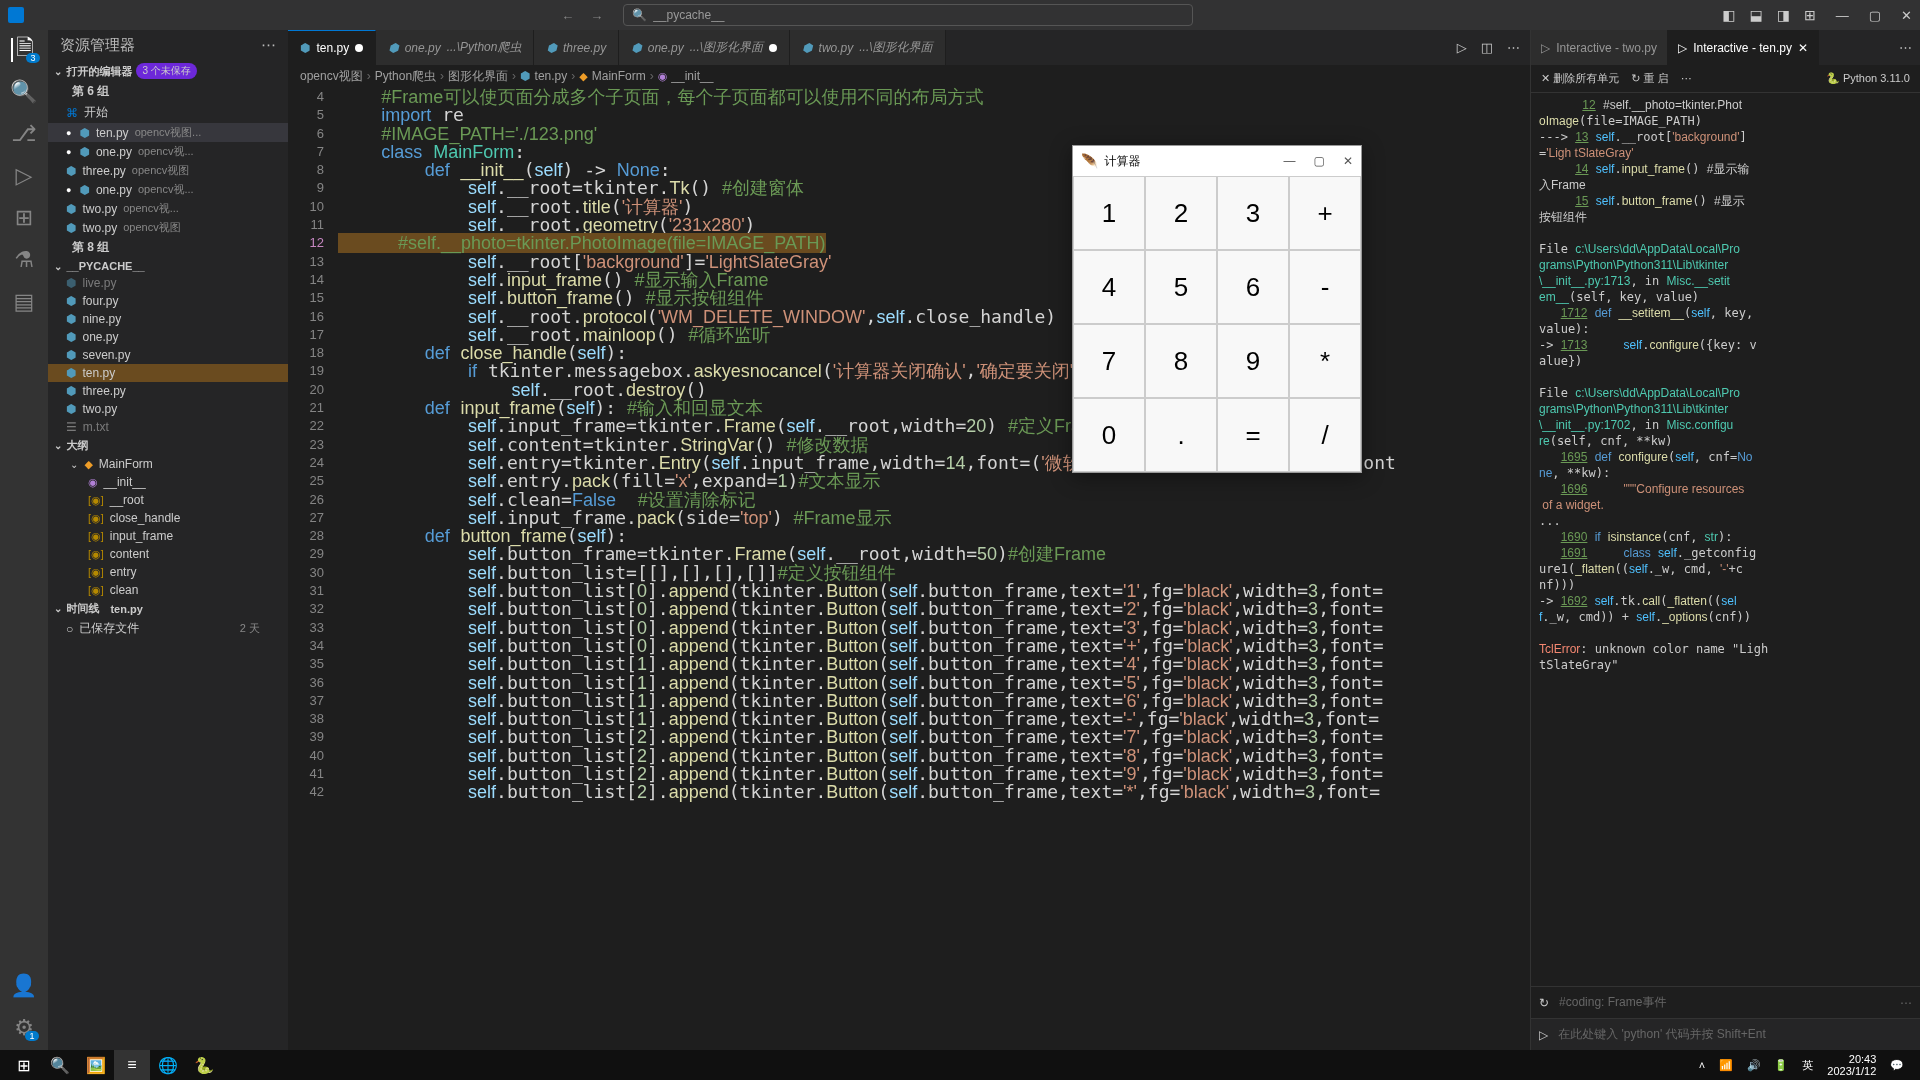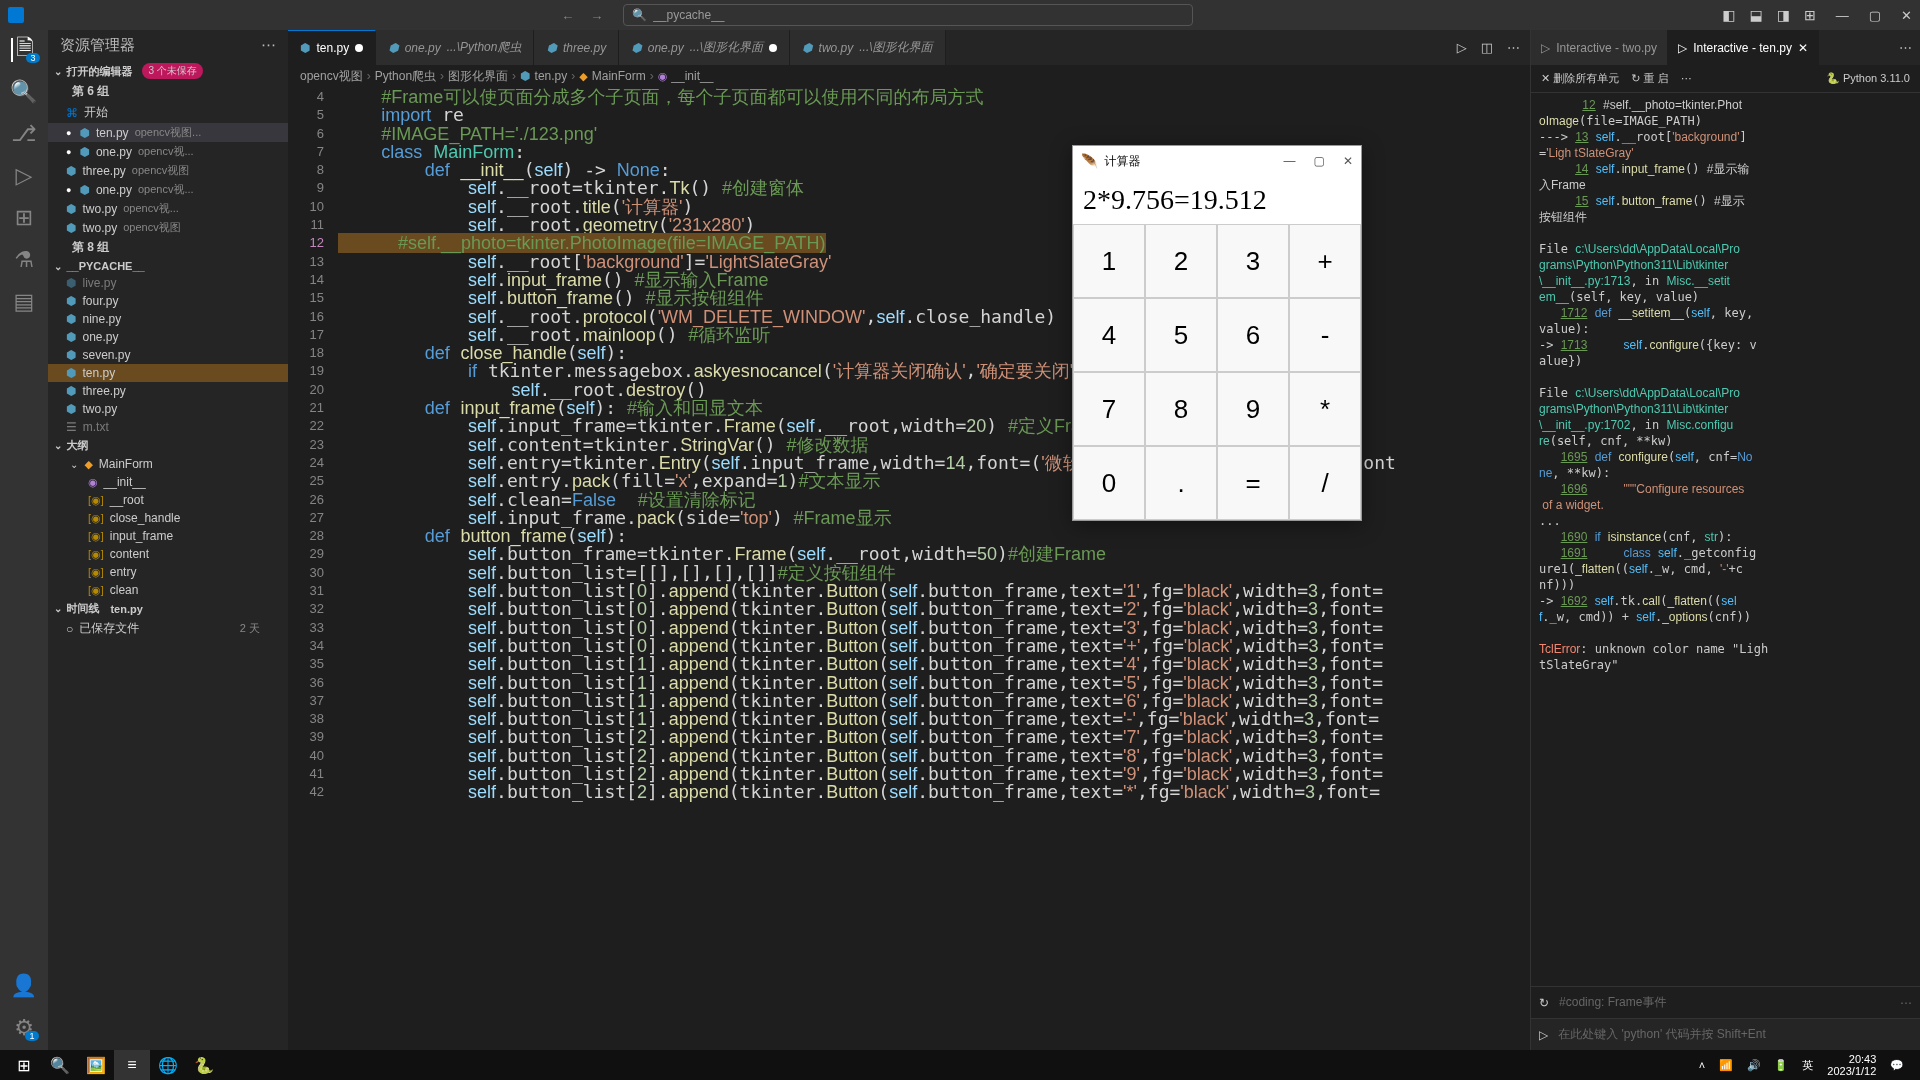--- a/index.html
+++ b/index.html
@@ -15,21 +15,21 @@
 .window-controls { display: flex; gap: 20px; margin-left: auto; }
 .main { display: flex; height: calc(100% - 30px - 30px); }
 .activitybar { width: 48px; background: #333333; display: flex; flex-direction: column; align-items: center; padding-top: 8px; gap: 18px; color: #858585; position: relative; }
 .activitybar .icon { width: 24px; height: 24px; display: flex; align-items: center; justify-content: center; font-size: 22px; cursor: pointer; }
 .activitybar .icon.active { color: #fff; border-left: 2px solid #fff; margin-left: -2px; padding-left: 2px; }
 .activitybar .bottom-icons { position: absolute; bottom: 10px; display: flex; flex-direction: column; gap: 18px; align-items: center; }
 .badge { position: absolute; background: #007acc; color: #fff; font-size: 9px; border-radius: 8px; padding: 0 4px; transform: translate(8px, 8px); }
 .sidebar { width: 240px; background: #252526; display: flex; flex-direction: column; font-size: 12px; overflow: hidden; }
 .sidebar-header { padding: 6px 12px; color: #bbb; font-size: 15px; display: flex; justify-content: space-between; }
 .section-title { padding: 2px 6px; color: #ccc; font-weight: bold; font-size: 11px; display: flex; align-items: center; gap: 4px; }
-.section-title .badge-saved { background: #be185d; color: #ccc; font-size: 10px; padding: 1px 6px; border-radius: 8px; margin-left: 6px; font-weight: normal; }
+.section-title .badge-saved { background: #6d28d9; color: #ccc; font-size: 10px; padding: 1px 6px; border-radius: 8px; font-weight: normal; }
 .file-item { padding: 2px 18px; display: flex; align-items: center; gap: 6px; color: #ccc; cursor: pointer; white-space: nowrap; overflow: hidden; }
 .file-item.active { background: #37373d; }
 .file-item.highlight { background: #6a4b1f; }
 .file-item.modified::before { content: "●"; color: #fff; margin-right: 2px; font-size: 9px; }
 .file-item .dim { color: #888; font-size: 11px; }
 .chevron { font-size: 10px; color: #ccc; }
 .py-icon { color: #519aba; font-size: 12px; }
 .sym-icon { color: #b58900; font-size: 11px; }
 .cls-icon { color: #ee9d28; font-size: 11px; }
 .meth-icon { color: #b180d7; font-size: 11px; }
@@ -457,21 +457,20 @@
 <div class="calc-window">
   <div class="calc-title">
     <span class="feather">🪶</span>
     <span>计算器</span>
     <div class="wc">
       <span>—</span>
       <span>▢</span>
       <span>✕</span>
     </div>
   </div>
-  <div class="calc-display">2*9.756=19.512</div>
   <div class="calc-grid" id="calc-grid">
       <div class="calc-btn">1</div>
       <div class="calc-btn">2</div>
       <div class="calc-btn">3</div>
       <div class="calc-btn">+</div>
       <div class="calc-btn">4</div>
       <div class="calc-btn">5</div>
       <div class="calc-btn">6</div>
       <div class="calc-btn">-</div>
       <div class="calc-btn">7</div>

